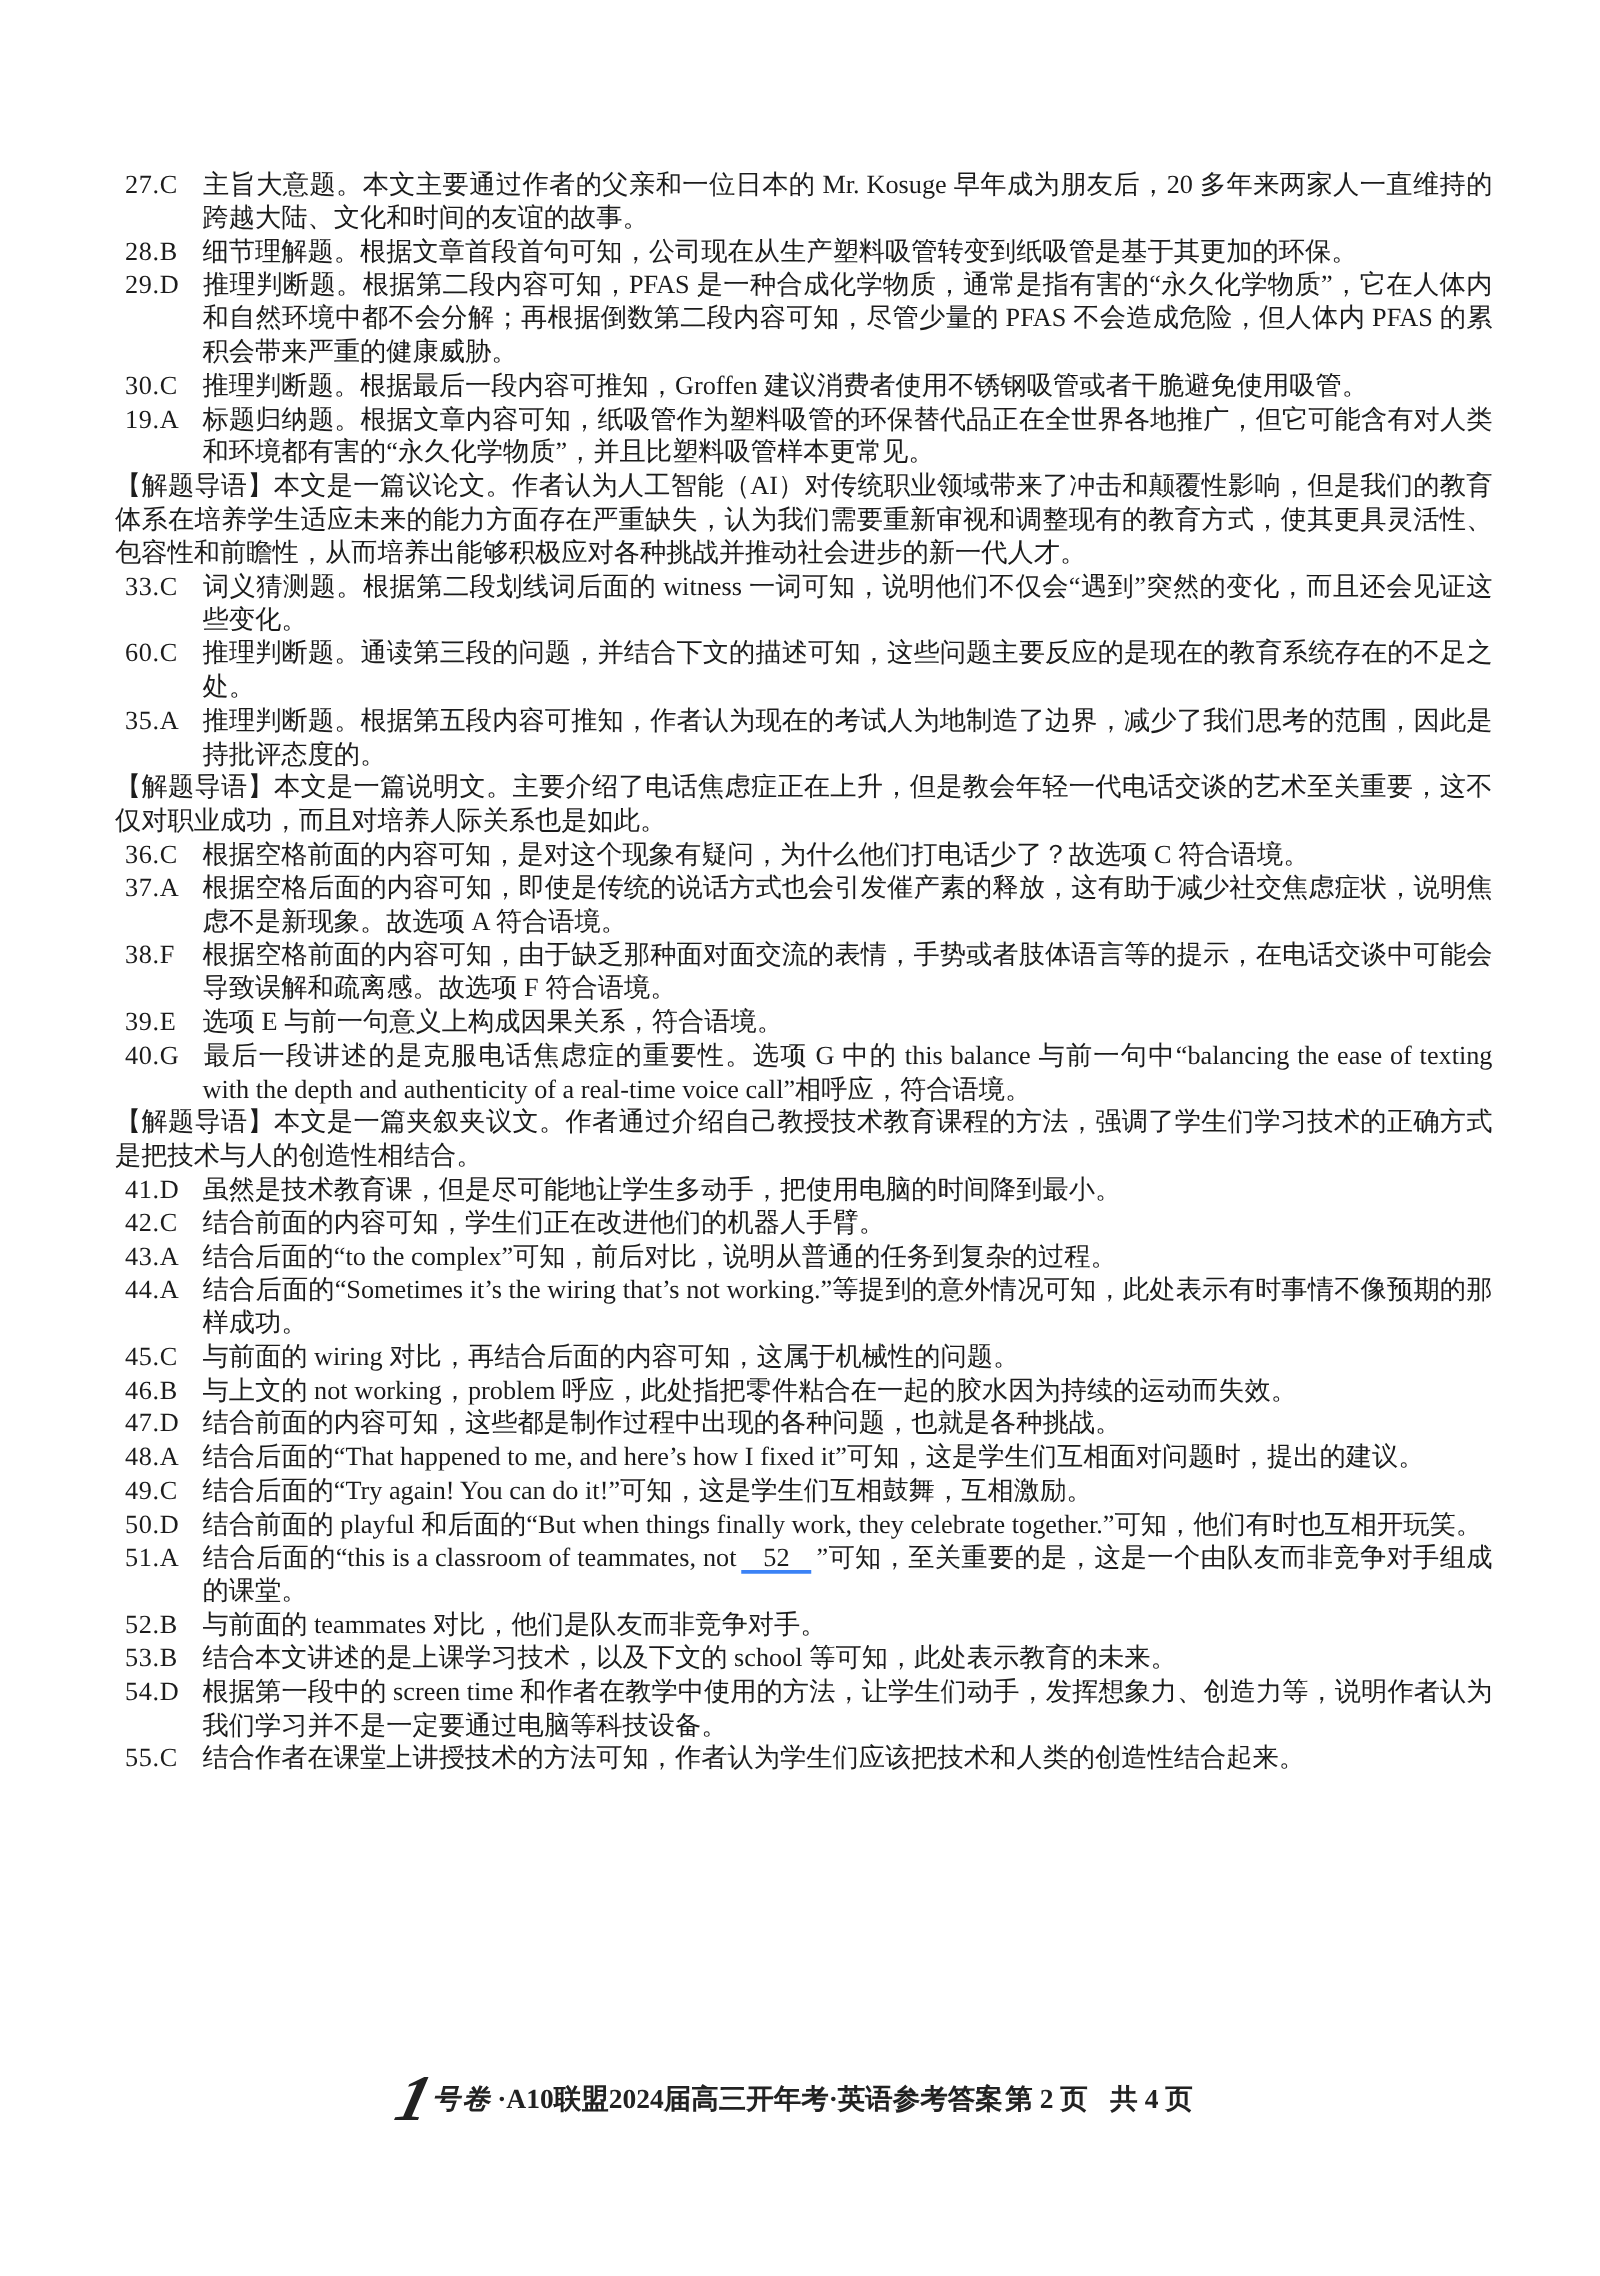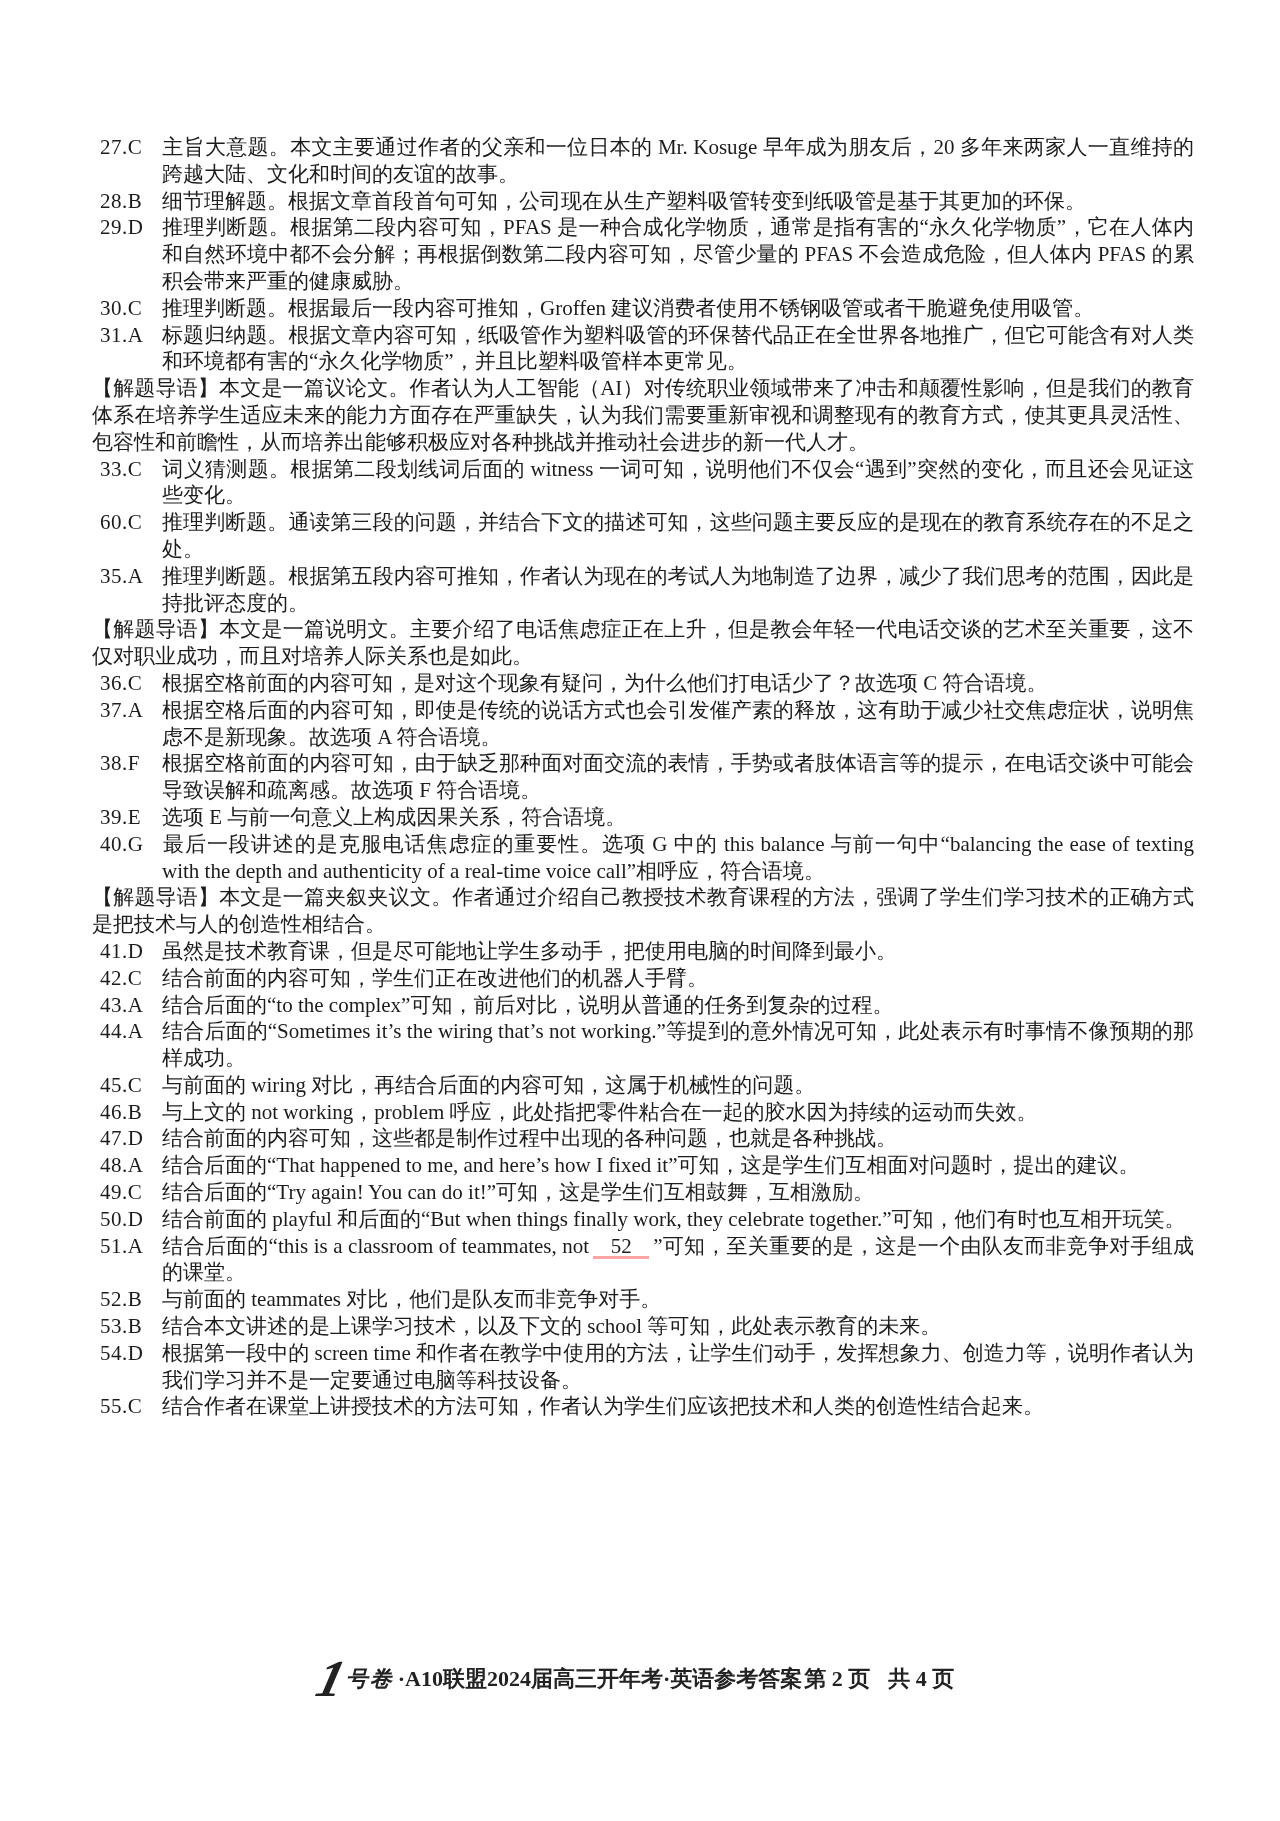--- a/index.html
+++ b/index.html
@@ -35,21 +35,21 @@
     width: 62px;
     margin-left: -62px;
     text-indent: 0;
     letter-spacing: 0.5px;
   }
   .entry.guide { padding-left: 0; }
   .blank {
     display: inline-block;
     min-width: 56px;
     text-align: center;
-    border-bottom: 3px solid #fca5a5;
+    border-bottom: 3px solid #3b82f6;
     line-height: 20px;
     margin: 0 4px;
   }
   .footer {
     position: absolute;
     top: 1664px;
     left: 0;
     width: 100%;
     text-align: center;
     font-weight: bold;
@@ -79,21 +79,21 @@
 </head>
 <body>
 
 <div class="page">
 
   <div class="content" id="entries">
       <div class="entry answer"><span class="num">27.C</span><span>主旨大意题。本文主要通过作者的父亲和一位日本的 Mr. Kosuge 早年成为朋友后，20 多年来两家人一直维持的跨越大陆、文化和时间的友谊的故事。</span></div>
       <div class="entry answer"><span class="num">28.B</span><span>细节理解题。根据文章首段首句可知，公司现在从生产塑料吸管转变到纸吸管是基于其更加的环保。</span></div>
       <div class="entry answer"><span class="num">29.D</span><span>推理判断题。根据第二段内容可知，PFAS 是一种合成化学物质，通常是指有害的“永久化学物质”，它在人体内和自然环境中都不会分解；再根据倒数第二段内容可知，尽管少量的 PFAS 不会造成危险，但人体内 PFAS 的累积会带来严重的健康威胁。</span></div>
       <div class="entry answer"><span class="num">30.C</span><span>推理判断题。根据最后一段内容可推知，Groffen 建议消费者使用不锈钢吸管或者干脆避免使用吸管。</span></div>
-      <div class="entry answer"><span class="num">31.A</span><span>标题归纳题。根据文章内容可知，纸吸管作为塑料吸管的环保替代品正在全世界各地推广，但它可能含有对人类和环境都有害的“永久化学物质”，并且比塑料吸管样本更常见。</span></div>
+      <div class="entry answer"><span class="num">19.A</span><span>标题归纳题。根据文章内容可知，纸吸管作为塑料吸管的环保替代品正在全世界各地推广，但它可能含有对人类和环境都有害的“永久化学物质”，并且比塑料吸管样本更常见。</span></div>
       <div class="entry guide"><span>【解题导语】本文是一篇议论文。作者认为人工智能（AI）对传统职业领域带来了冲击和颠覆性影响，但是我们的教育体系在培养学生适应未来的能力方面存在严重缺失，认为我们需要重新审视和调整现有的教育方式，使其更具灵活性、包容性和前瞻性，从而培养出能够积极应对各种挑战并推动社会进步的新一代人才。</span></div>
       <div class="entry answer"><span class="num">33.C</span><span>词义猜测题。根据第二段划线词后面的 witness 一词可知，说明他们不仅会“遇到”突然的变化，而且还会见证这些变化。</span></div>
       <div class="entry answer"><span class="num">60.C</span><span>推理判断题。通读第三段的问题，并结合下文的描述可知，这些问题主要反应的是现在的教育系统存在的不足之处。</span></div>
       <div class="entry answer"><span class="num">35.A</span><span>推理判断题。根据第五段内容可推知，作者认为现在的考试人为地制造了边界，减少了我们思考的范围，因此是持批评态度的。</span></div>
       <div class="entry guide"><span>【解题导语】本文是一篇说明文。主要介绍了电话焦虑症正在上升，但是教会年轻一代电话交谈的艺术至关重要，这不仅对职业成功，而且对培养人际关系也是如此。</span></div>
       <div class="entry answer"><span class="num">36.C</span><span>根据空格前面的内容可知，是对这个现象有疑问，为什么他们打电话少了？故选项 C 符合语境。</span></div>
       <div class="entry answer"><span class="num">37.A</span><span>根据空格后面的内容可知，即使是传统的说话方式也会引发催产素的释放，这有助于减少社交焦虑症状，说明焦虑不是新现象。故选项 A 符合语境。</span></div>
       <div class="entry answer"><span class="num">38.F</span><span>根据空格前面的内容可知，由于缺乏那种面对面交流的表情，手势或者肢体语言等的提示，在电话交谈中可能会导致误解和疏离感。故选项 F 符合语境。</span></div>
       <div class="entry answer"><span class="num">39.E</span><span>选项 E 与前一句意义上构成因果关系，符合语境。</span></div>
       <div class="entry answer"><span class="num">40.G</span><span>最后一段讲述的是克服电话焦虑症的重要性。选项 G 中的 this balance 与前一句中“balancing the ease of texting with the depth and authenticity of a real-time voice call”相呼应，符合语境。</span></div>

